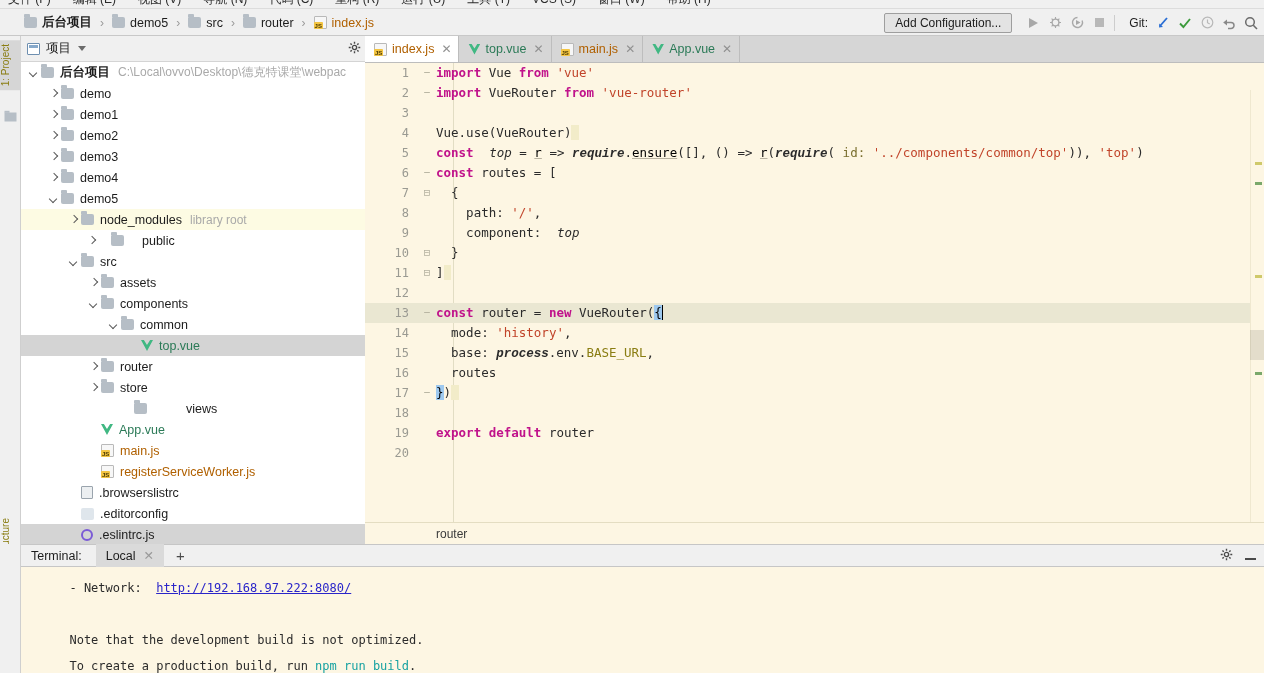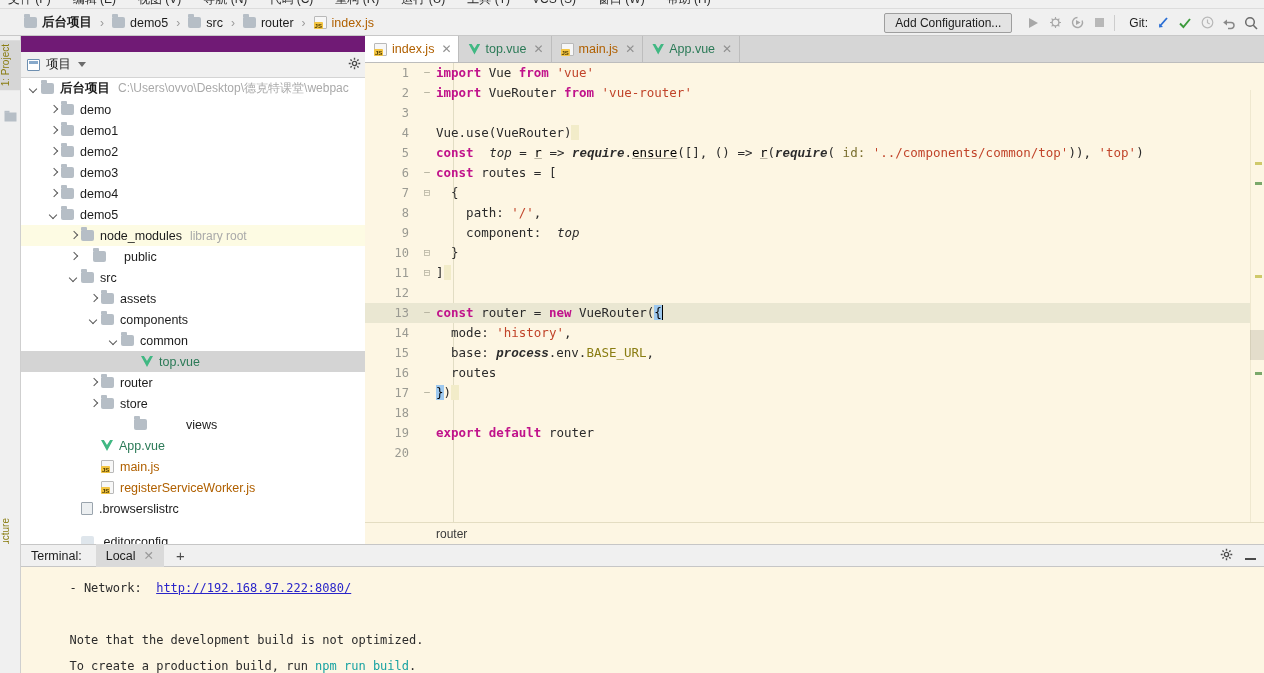--- a/index.html
+++ b/index.html
@@ -85,21 +85,21 @@
     writing-mode: vertical-rl; transform: rotate(180deg);
     font-size: 11px; color: #2b2b2b; text-align: center;
     padding: 4px 0; white-space: nowrap;
   }
   .vtab.sel { background: #d6d6d6; }
   .vtab .gl { font-size: 10px; }
   .strip-ico { position: absolute; left: 4px; width: 13px; height: 13px; }
 
   
   .projpanel {
-    position: absolute; left: 21px; top: 52px; width: 368px; height: 508px;
+    position: absolute; left: 21px; top: 36px; width: 368px; height: 508px;
     background: #fff; border-right: 1px solid #c6c6c6;
   }
   .projhead {
     position: relative; height: 26px; background: #f0f0f0;
     border-bottom: 1px solid #d4d4d4; display: flex; align-items: center;
     padding-left: 6px;
   }
   .panel-ico {
     width: 13px; height: 12px; background: #fff;
     border: 1px solid #6e8fb0; border-radius: 1px; margin-right: 6px; position: relative;
@@ -381,21 +381,21 @@
             </svg>
         </span>
         <span><span class="minus"></span></span>
       </span>
     </div>
     <div class="tree" id="tree">
         <div class="trow" style="padding-left: 6px;">
           <span class="arrow d"></span>
           <span class="folder-ico"></span>
           <span class="name bold">后台项目</span>
-          <span class="hint">C:\Users\ovvo\Desktop\德克特课堂\webpac</span>
+          <span class="hint">C:\Local\ovvo\Desktop\德克特课堂\webpac</span>
         </div>
         <div class="trow" style="padding-left: 26px;">
           <span class="arrow r"></span>
           <span class="folder-ico"></span>
           <span class="name">demo</span>
         </div>
         <div class="trow" style="padding-left: 26px;">
           <span class="arrow r"></span>
           <span class="folder-ico"></span>
           <span class="name">demo1</span>
@@ -419,21 +419,21 @@
           <span class="arrow d"></span>
           <span class="folder-ico"></span>
           <span class="name">demo5</span>
         </div>
         <div class="trow hl-yellow" style="padding-left: 46px;">
           <span class="arrow r"></span>
           <span class="folder-ico"></span>
           <span class="name">node_modules</span>
           <span class="hint">library root</span>
         </div>
-        <div class="trow" style="padding-left: 46px; gap: 12px;">
+        <div class="trow" style="padding-left: 64px; gap: 12px;">
           <span class="arrow r"></span>
           <span class="folder-ico"></span>
           <span class="name">public</span>
         </div>
         <div class="trow" style="padding-left: 46px;">
           <span class="arrow d"></span>
           <span class="folder-ico"></span>
           <span class="name">src</span>
         </div>
         <div class="trow" style="padding-left: 66px;">
@@ -484,21 +484,21 @@
         <div class="trow" style="padding-left: 66px;">
           <span class="arrow"></span>
           <span class="js-ico"></span>
           <span class="name js">registerServiceWorker.js</span>
         </div>
         <div class="trow" style="padding-left: 46px;">
           <span class="arrow"></span>
           <span class="file-ico-generic"></span>
           <span class="name">.browserslistrc</span>
         </div>
-        <div class="trow" style="padding-left: 46px; margin-top: 12px;">
+        <div class="trow" style="padding-left: 46px;">
           <span class="arrow"></span>
           <span class="edit-ico"></span>
           <span class="name">.editorconfig</span>
         </div>
         <div class="trow hl-sel" style="padding-left: 46px;">
           <span class="arrow"></span>
           <span class="eslint-ico"></span>
           <span class="name">.eslintrc.js</span>
         </div>
       </div>

